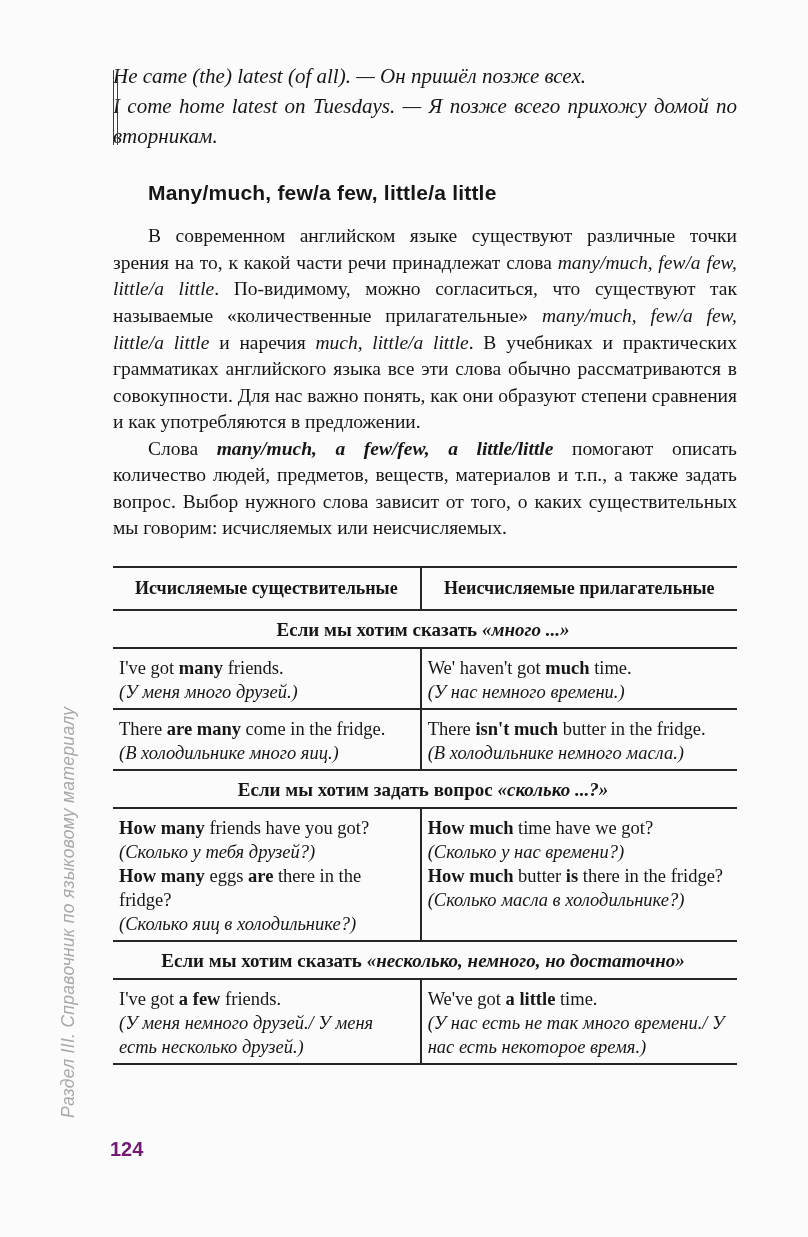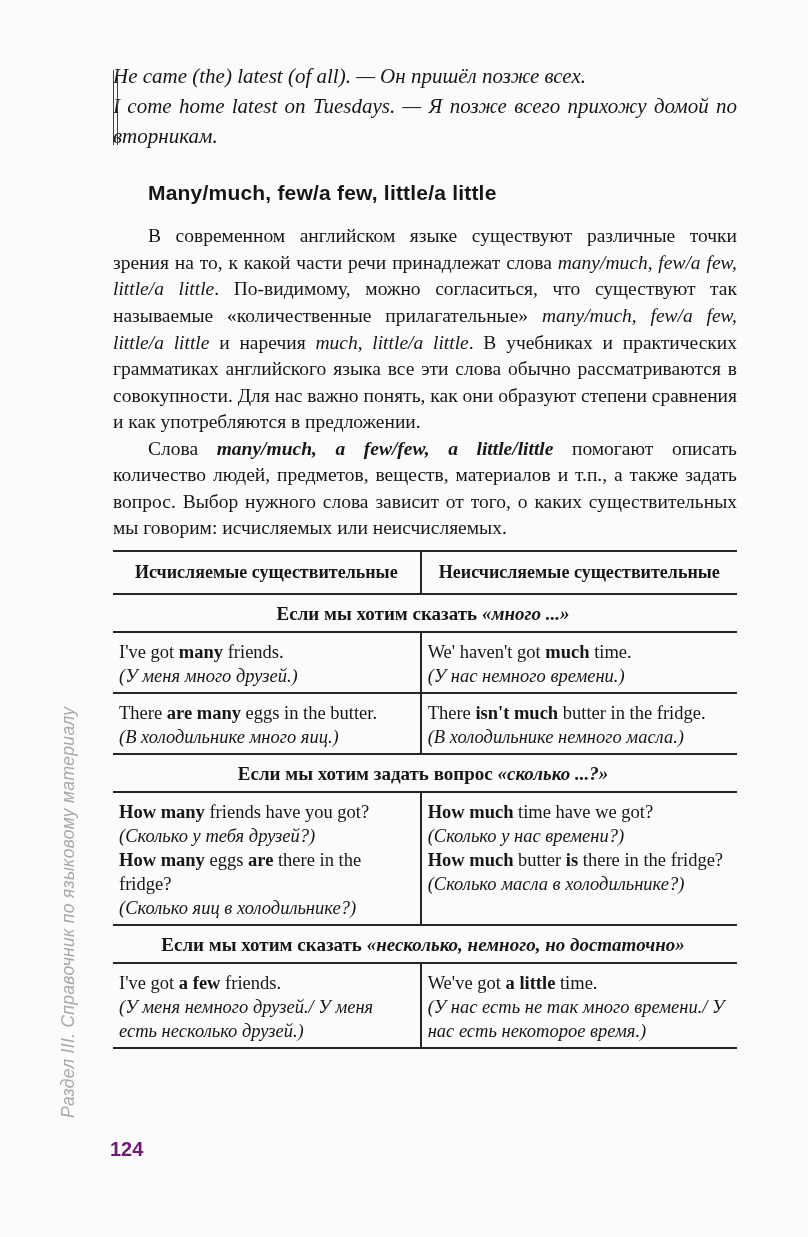--- a/index.html
+++ b/index.html
@@ -19,21 +19,21 @@
   .quote-bar{position:absolute;left:0;top:8px;bottom:6px;width:3px;
              border-left:1.6px solid #3c3c3c;border-right:1.6px solid #3c3c3c;}
 
   .heading{font-family:"Liberation Sans",sans-serif;font-weight:bold;
            font-size:21px;margin:30px 0 18px 35px;letter-spacing:.2px;}
 
   .para{font-size:19.5px;line-height:1.36;text-align:justify;
         text-indent:35px;margin:0;}
 
   
-  table.gram{width:100%;border-collapse:collapse;margin-top:8px;
+  table.gram{width:100%;border-collapse:collapse;margin-top:24px;
              border-top:2.5px solid #262626;border-bottom:2.5px solid #262626;
              font-size:18.5px;line-height:1.3;}
   table.gram td,table.gram th{padding:7px 10px 4px 6px;vertical-align:top;}
   table.gram th{font-size:18px;text-align:center;font-weight:bold;padding:9px 4px;}
   table.gram tr{border-bottom:2px solid #262626;}
   tr.span-row{border-bottom:4px double #555;}
   td.span-cell{text-align:center;font-weight:bold;font-size:19px;padding:8px 4px;}
   .cell-l{width:49.3%;border-right:2px solid #262626;}
   .cell-r{width:50.7%;}
   td.cell{white-space:pre-wrap;}
@@ -62,34 +62,34 @@
 
   <h2 class="heading">Many/much, few/a few, little/a little</h2>
 
   <p class="para"><span>В современном английском языке существуют различные точки зрения на то, к какой части речи принадлежат слова </span><span class="i">many/much, few/a few, little/a little</span><span>. По-видимому, можно согласиться, что существуют так называемые «количественные прилагательные» </span><span class="i">many/much, few/a few, little/a little</span><span> и наречия </span><span class="i">much, little/a little</span><span>. В учебниках и практических грамматиках английского языка все эти слова обычно рассматриваются в совокупности. Для нас важно понять, как они образуют степени сравнения и как употребляются в предложении.</span></p>
   <p class="para"><span>Слова </span><span class="b i">many/much, a few/few, a little/little</span><span> помогают описать количество людей, предметов, веществ, материалов и т.п., а также задать вопрос. Выбор нужного слова зависит от того, о каких существительных мы говорим: исчисляемых или неисчисляемых.</span></p>
 
   <table class="gram">
     <tbody>
       <tr>
         <th class="cell-l">Исчисляемые существительные</th>
-        <th class="cell-r">Неисчисляемые существительные</th>
+        <th class="cell-r">Неисчисляемые прилагательные</th>
       </tr>
 
       <tr class="span-row">
         <td class="span-cell" colspan="2"><span class="b">Если мы хотим сказать </span><span class="b i">«много ...»</span></td>
       </tr>
       <tr>
         <td class="cell cell-l"><span>I've got </span><span class="b">many</span><span> friends.
 </span><span class="i">(У меня много друзей.)</span></td>
         <td class="cell cell-r"><span>We' haven't got </span><span class="b">much</span><span> time.
 </span><span class="i">(У нас немного времени.)</span></td>
       </tr>
       <tr>
-        <td class="cell cell-l"><span>There </span><span class="b">are many</span><span> eggs in the butter.
+        <td class="cell cell-l"><span>There </span><span class="b">are many</span><span> come in the fridge.
 </span><span class="i">(В холодильнике много яиц.)</span></td>
         <td class="cell cell-r"><span>There </span><span class="b">isn't much</span><span> butter in the fridge.
 </span><span class="i">(В холодильнике немного масла.)</span></td>
       </tr>
 
       <tr class="span-row">
         <td class="span-cell" colspan="2"><span class="b">Если мы хотим задать вопрос </span><span class="b i">«сколько ...?»</span></td>
       </tr>
       <tr>
         <td class="cell cell-l"><span class="b">How many</span><span> friends have you got?

